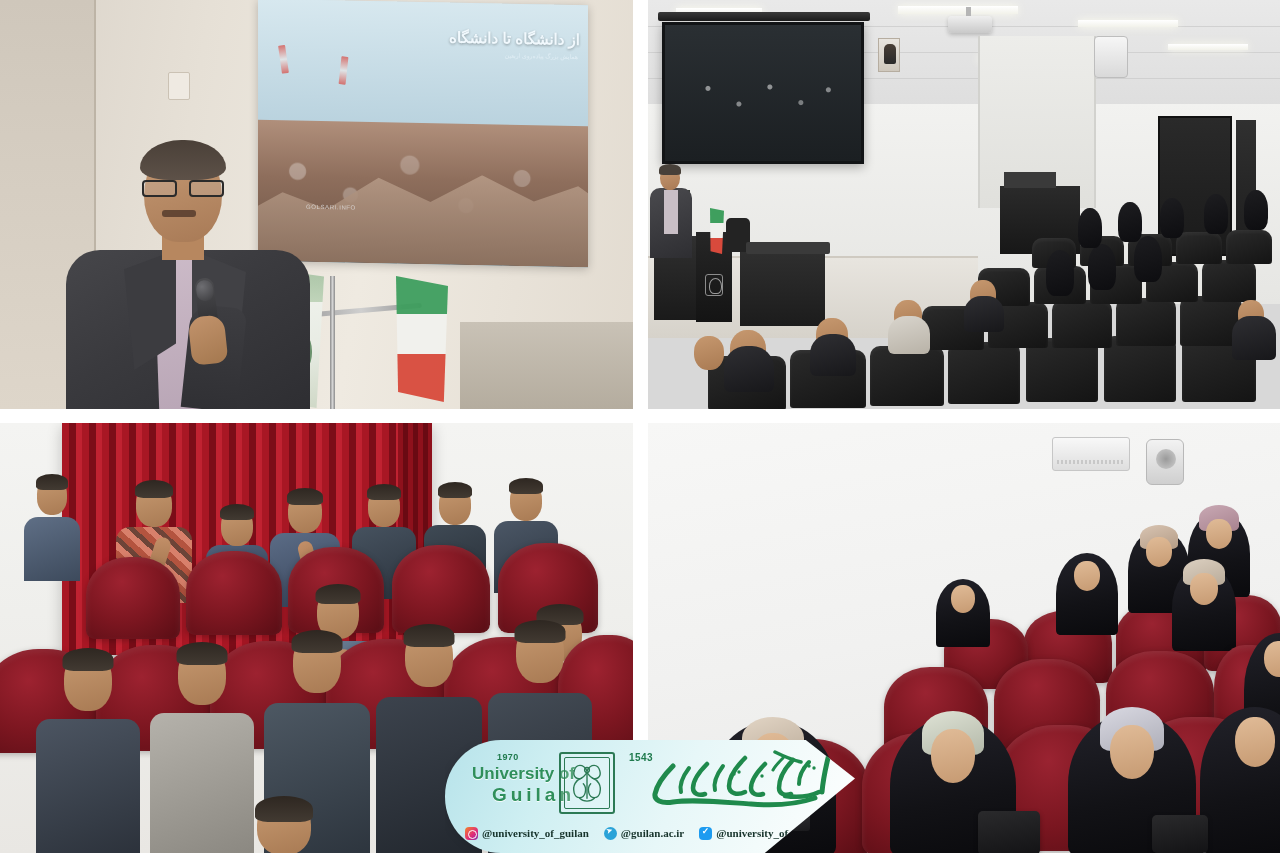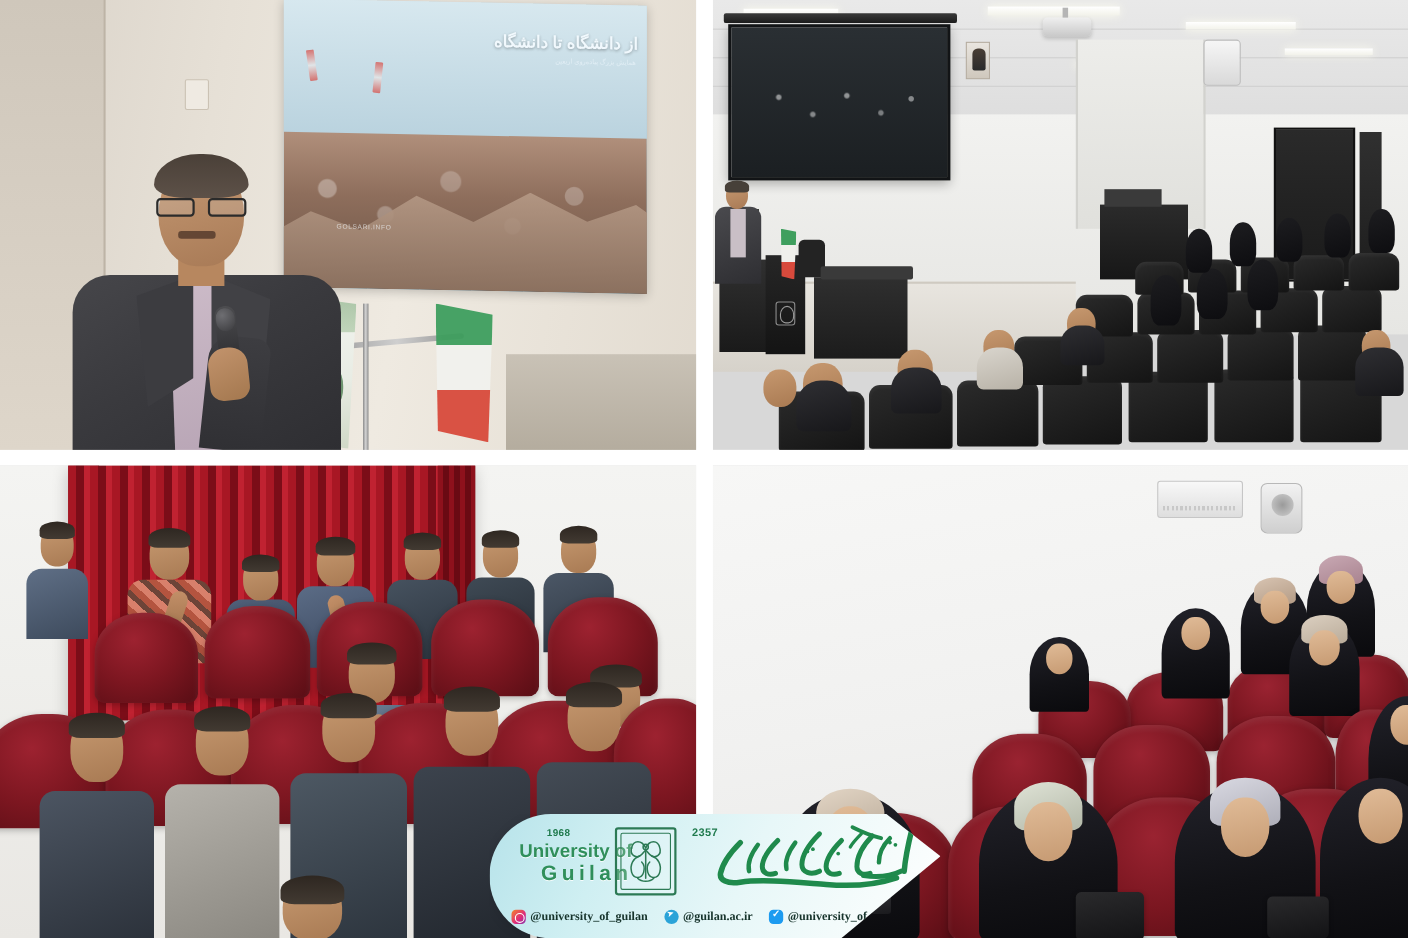--- a/index.html
+++ b/index.html
@@ -850,22 +850,22 @@
       <div class="br-bag" style="left:504px;top:392px;width:56px;height:38px"></div>
     </div>
   </div>
 
   <div class="gutter-v"></div>
   <div class="gutter-h"></div>
 
   <div class="banner">
     <div class="banner-inner">
 
-      <div class="year-left">1968</div>
-      <div class="year-right">2357</div>
+      <div class="year-left">1970</div>
+      <div class="year-right">1543</div>
 
       <div class="uni-line1">University of</div>
       <div class="uni-line2">Guilan</div>
 
       <div class="emblem-box">
         <div class="inner"></div>
         <svg class="emblem-svg" viewBox="0 0 48 54" xmlns="http://www.w3.org/2000/svg">
           <g fill="none" stroke="#2c7a55" stroke-width="1.5" stroke-linecap="round">
             <path d="M24 14 C20 6, 12 6, 10 14 C8 21, 14 24, 18 22 C21 20.5, 22 18, 24 16"></path>
             <path d="M24 14 C28 6, 36 6, 38 14 C40 21, 34 24, 30 22 C27 20.5, 26 18, 24 16"></path>

